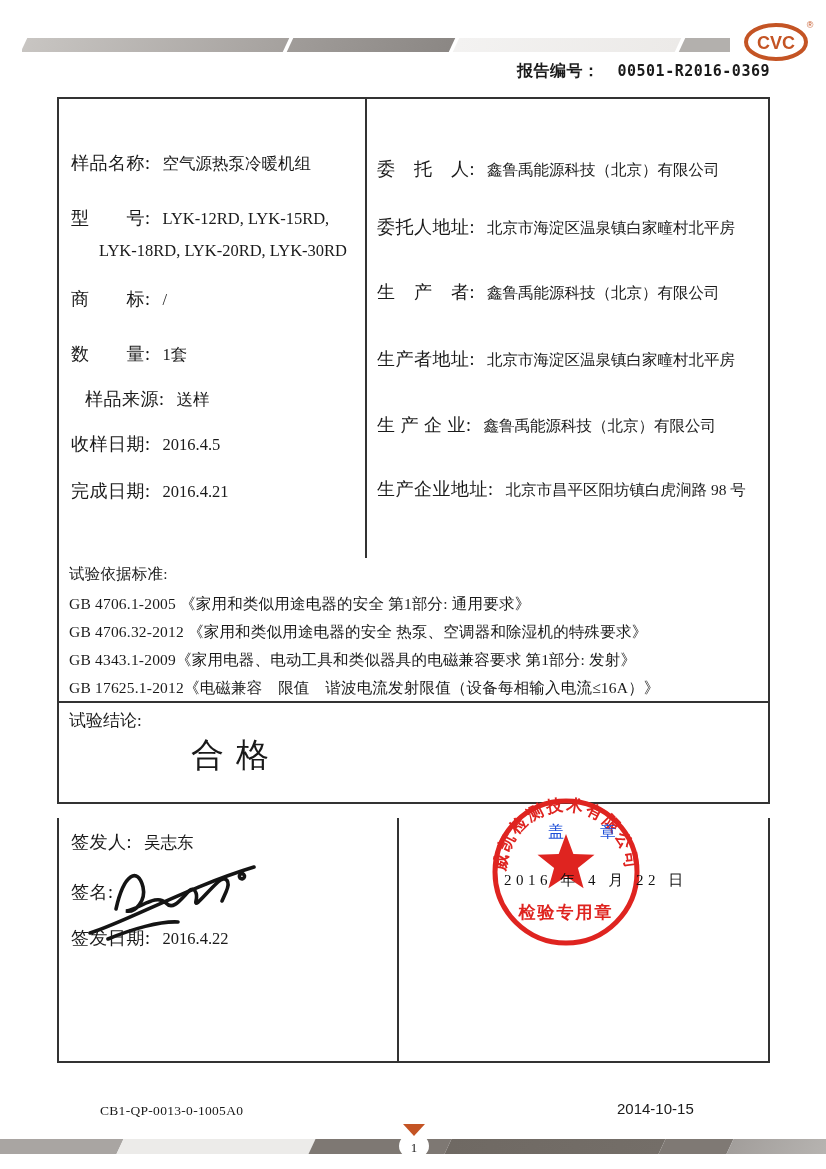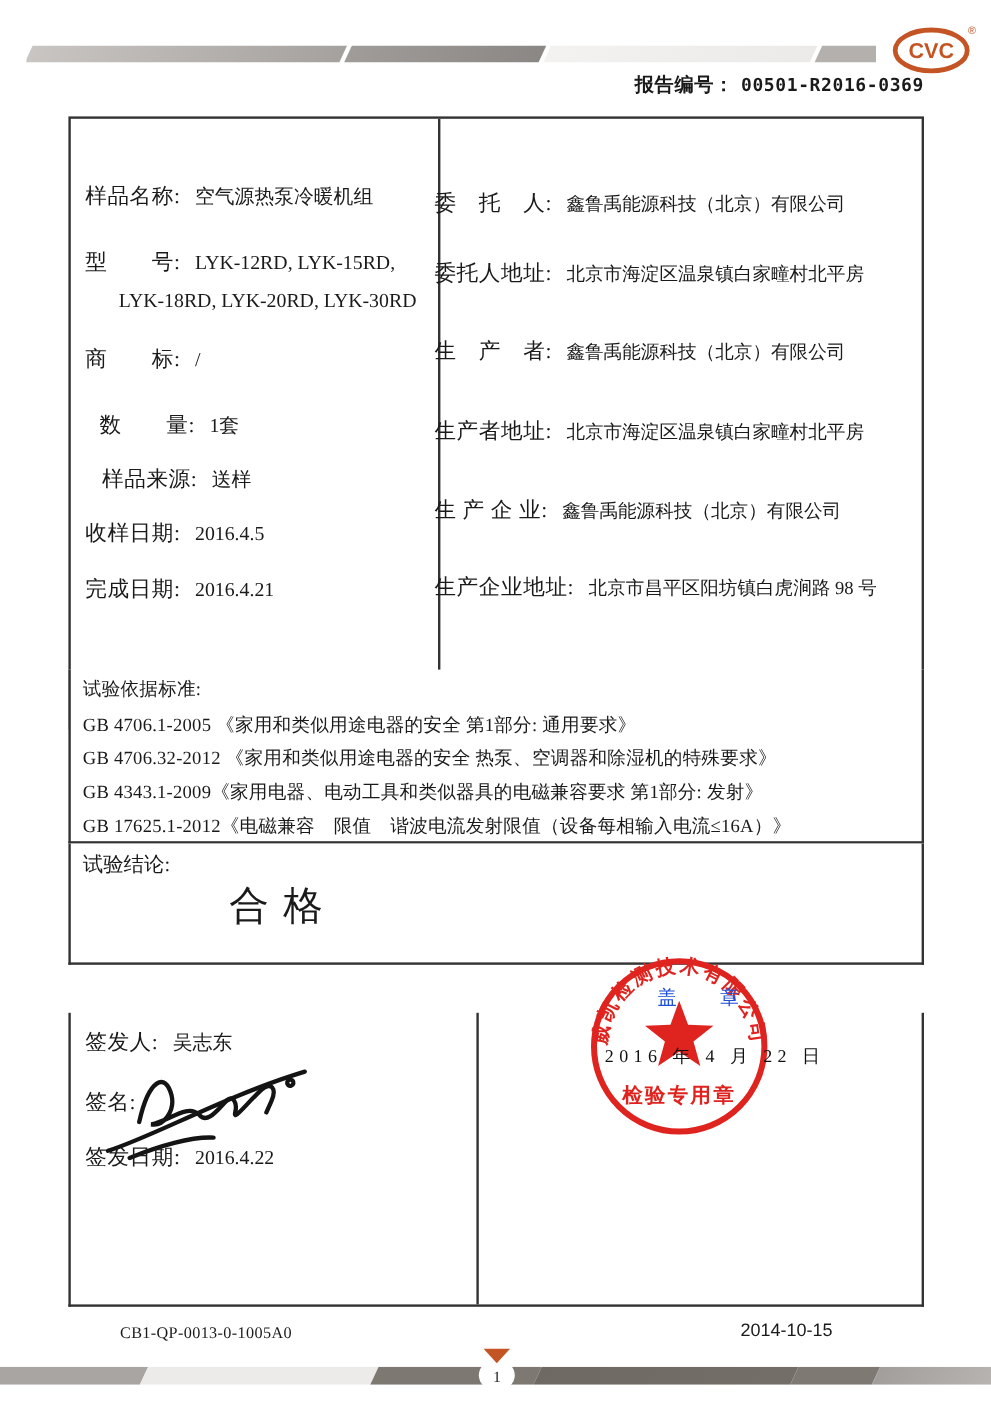--- a/index.html
+++ b/index.html
@@ -22,47 +22,47 @@
   .tseg3 { left: 434px; width: 222px; background: linear-gradient(to right,#f3f2f1,#eceae8); }
   .tseg4 { left: 660px; width: 66px;  background: #b3b0ad; }
 
   .logo-svg { position: absolute; left: 740px; top: 16px; }
 
   .report-no {
     position: absolute; top: 61px; right: 56px;
     font-size: 16px; font-weight: bold; letter-spacing: 0.5px;
     font-family: "Liberation Serif", serif;
   }
-  .report-no .num { margin-left: 6px; font-family: "DejaVu Sans Mono", monospace; font-size: 15px; }
+  .report-no .num { margin-left: 18px; font-family: "DejaVu Sans Mono", monospace; font-size: 15px; }
 
   
   .box { position: absolute; left: 57px; width: 713px; border: 2px solid #333; background: #fff; }
   .box1 { top: 97px;  height: 511px; }
   .box2 { top: 558px; height: 145px; border-top: none; }
   .box3 { top: 703px; height: 101px; border-top: none; }
-  .box4 { top: 844px; height: 245px; border-top: none; }
+  .box4 { top: 818px; height: 245px; border-top: none; }
   .vsep1 { position: absolute; left: 306px; top: 0; bottom: 0; width: 0; border-left: 2px solid #333; }
   .vsep4 { position: absolute; left: 338px; top: 0; bottom: 0; width: 0; border-left: 2px solid #333; }
 
   .row { position: absolute; white-space: nowrap; }
   .lab { font-size: 18px; letter-spacing: 0.5px; }
   .val { font-size: 16.5px; margin-left: 8px; }
 
   
   .rl0 { left: 12px; top: 52px; }
   .rl1 { left: 12px; top: 107px; }
   .rl2 { left: 32px; top: 142px; }
   .rl3 { left: 12px; top: 188px; }
-  .rl4 { left: 24px; top: 243px; }
+  .rl4 { left: 12px; top: 243px; }
   .rl5 { left: 12px; top: 288px; margin-left: 14px; }
   .rl6 { left: 12px; top: 333px; }
   .rl7 { left: 12px; top: 380px; }
 
   
-  .rr  { left: 303px; }
+  .rr  { left: 318px; }
   .rr0 { top: 58px; }
   .rr1 { top: 116px; }
   .rr2 { top: 181px; }
   .rr3 { top: 248px; }
   .rr4 { top: 314px; }
   .rr5 { top: 378px; }
   .rr .val { font-size: 15.5px; }
 
   
   .std-title { position: absolute; left: 10px; top: 6px;  font-size: 17px; }

